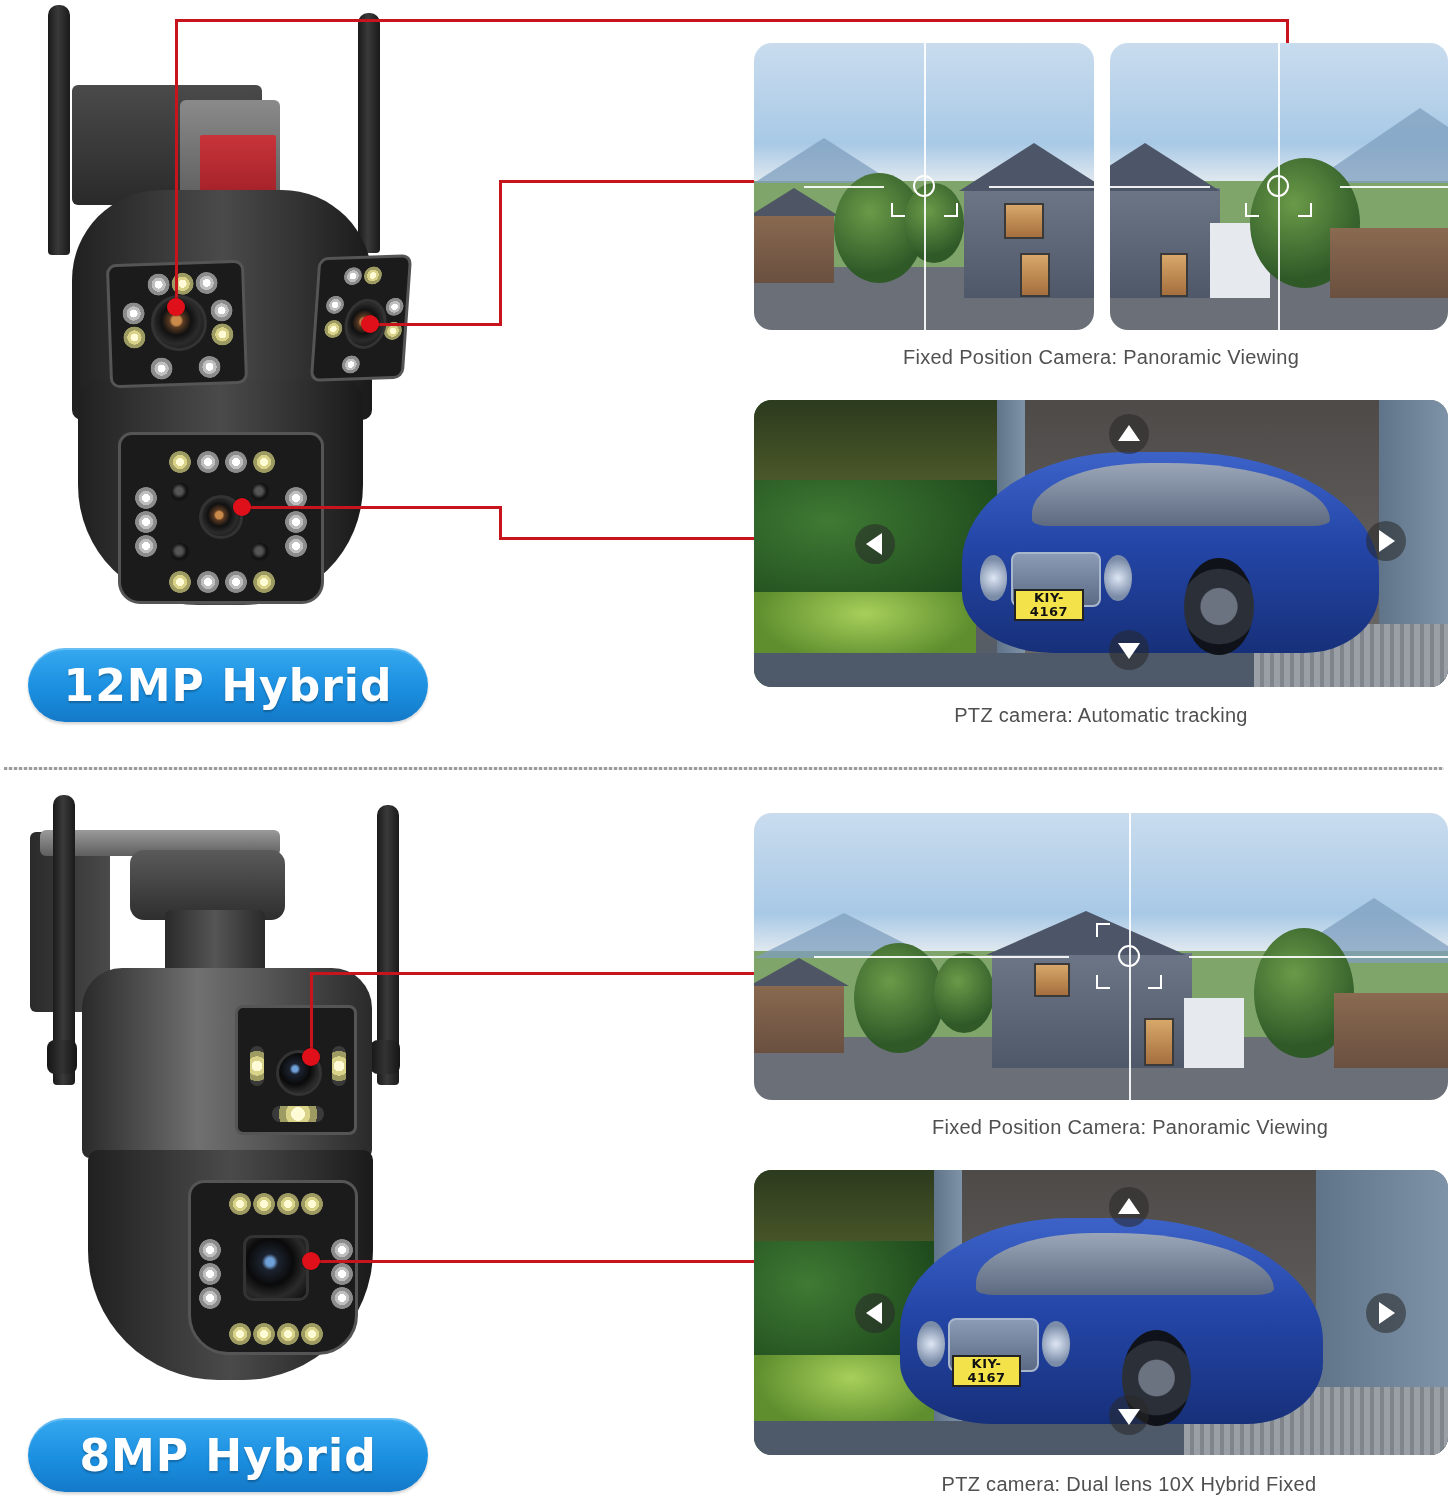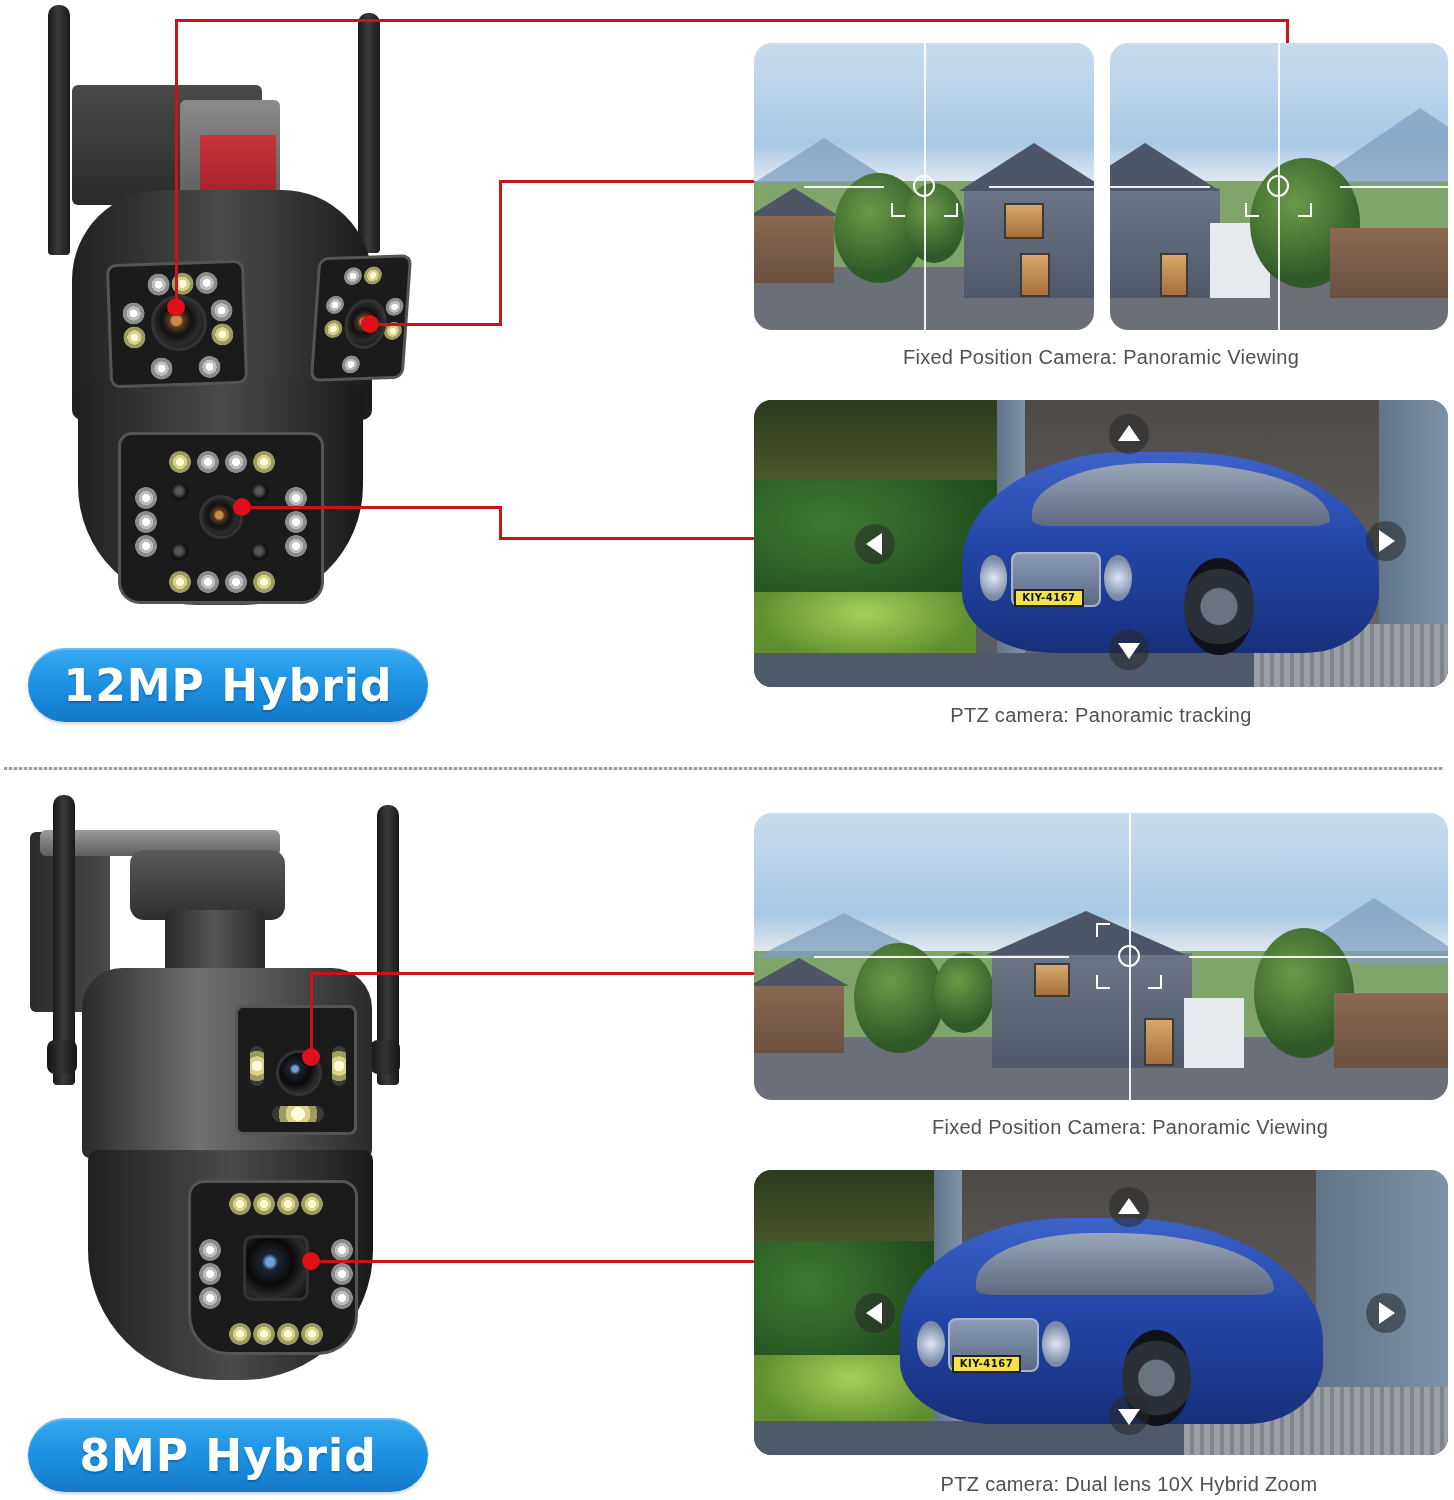--- a/index.html
+++ b/index.html
@@ -61,21 +61,21 @@
   .scene-car .road { position: absolute; left: 0; right: 0; bottom: 0; height: 12%; background: #4e5a6a; }
   .scene-car .step { position: absolute; background: repeating-linear-gradient(90deg,#9aa0a6 0 6px,#7f858b 6px 10px); }
   .car-body { position: absolute; border-radius: 40% 48% 18% 22% / 55% 60% 30% 30%;
     background: linear-gradient(180deg,#3d63c9 0%,#2446a8 45%,#17307a 100%); }
   .car-window { position: absolute; border-radius: 40% 55% 6% 6% / 80% 90% 10% 10%;
     background: linear-gradient(180deg,#9aa6b8,#5d6a80); }
   .car-grille { position: absolute; border-radius: 8px; background: linear-gradient(180deg,#8b9bb5,#5b6b85); border: 2px solid #a8b6cc; }
   .car-light { position: absolute; border-radius: 50%; background: radial-gradient(circle,#dde6f4,#7b8ca8 70%); }
   .car-wheel { position: absolute; border-radius: 50%; background: radial-gradient(circle,#6b7280 0 30%,#2a2f38 32% 62%,#0f1218 64%); }
   .plate { position: absolute; background: #f3e24a; border: 2px solid #222; color: #111;
-    font-family: "DejaVu Sans", sans-serif; font-weight: bold; font-size: 10px; line-height: 14px; text-align: center; letter-spacing: .5px; }
+    font-family: "DejaVu Sans", sans-serif; font-weight: bold; font-size: 13px; line-height: 14px; text-align: center; letter-spacing: .5px; }
 
   .nav-arrow { position: absolute; width: 40px; height: 40px; border-radius: 50%;
     background: rgba(40,40,40,.55); transform: translate(-50%,-50%); display: flex; align-items: center; justify-content: center; }
   .tri { width: 0; height: 0; border-style: solid; }
   .tri.up    { border-width: 0 11px 16px 11px; border-color: transparent transparent #fff transparent; margin-top: -3px; }
   .tri.down  { border-width: 16px 11px 0 11px; border-color: #fff transparent transparent transparent; margin-top: 3px; }
   .tri.left  { border-width: 11px 16px 11px 0; border-color: transparent #fff transparent transparent; margin-left: -3px; }
   .tri.right { border-width: 11px 0 11px 16px; border-color: transparent transparent transparent #fff; margin-left: 3px; }
 
   .caption { position: absolute; color: #505050; font-size: 20px; letter-spacing: .3px; white-space: nowrap; transform: translateX(-50%); }
@@ -233,21 +233,21 @@
         <div class="tri down"></div>
       </div>
     <div class="nav-arrow" style="left:17.5%;top:50%;">
         <div class="tri left"></div>
       </div>
     <div class="nav-arrow" style="left:91%;top:49%;">
         <div class="tri right"></div>
       </div>
   </div>
 
-  <div class="caption" style="left:1101px;top:704px;">PTZ camera: Panoramic tracking</div>
+  <div class="caption" style="left:1101px;top:704px;">PTZ camera: Automatic tracking</div>
 
   <div class="pill" style="left:28px;top:648px;width:400px;">12MP Hybrid</div>
 </div>
 
 <div class="divider"></div>
 
 <div>
 
   <div>
     <div class="bracket" style="left:30px;top:832px;width:80px;height:180px;background:linear-gradient(90deg,#2a2a2a,#4a4a4a);"></div>
@@ -348,16 +348,16 @@
         <div class="tri down"></div>
       </div>
     <div class="nav-arrow" style="left:17.5%;top:50%;">
         <div class="tri left"></div>
       </div>
     <div class="nav-arrow" style="left:91%;top:50%;">
         <div class="tri right"></div>
       </div>
   </div>
 
-  <div class="caption" style="left:1129px;top:1473px;">PTZ camera: Dual lens 10X Hybrid Zoom</div>
+  <div class="caption" style="left:1129px;top:1473px;">PTZ camera: Dual lens 10X Hybrid Fixed</div>
 
   <div class="pill" style="left:28px;top:1418px;width:400px;">8MP Hybrid</div>
 </div>
 
 </body></html>

